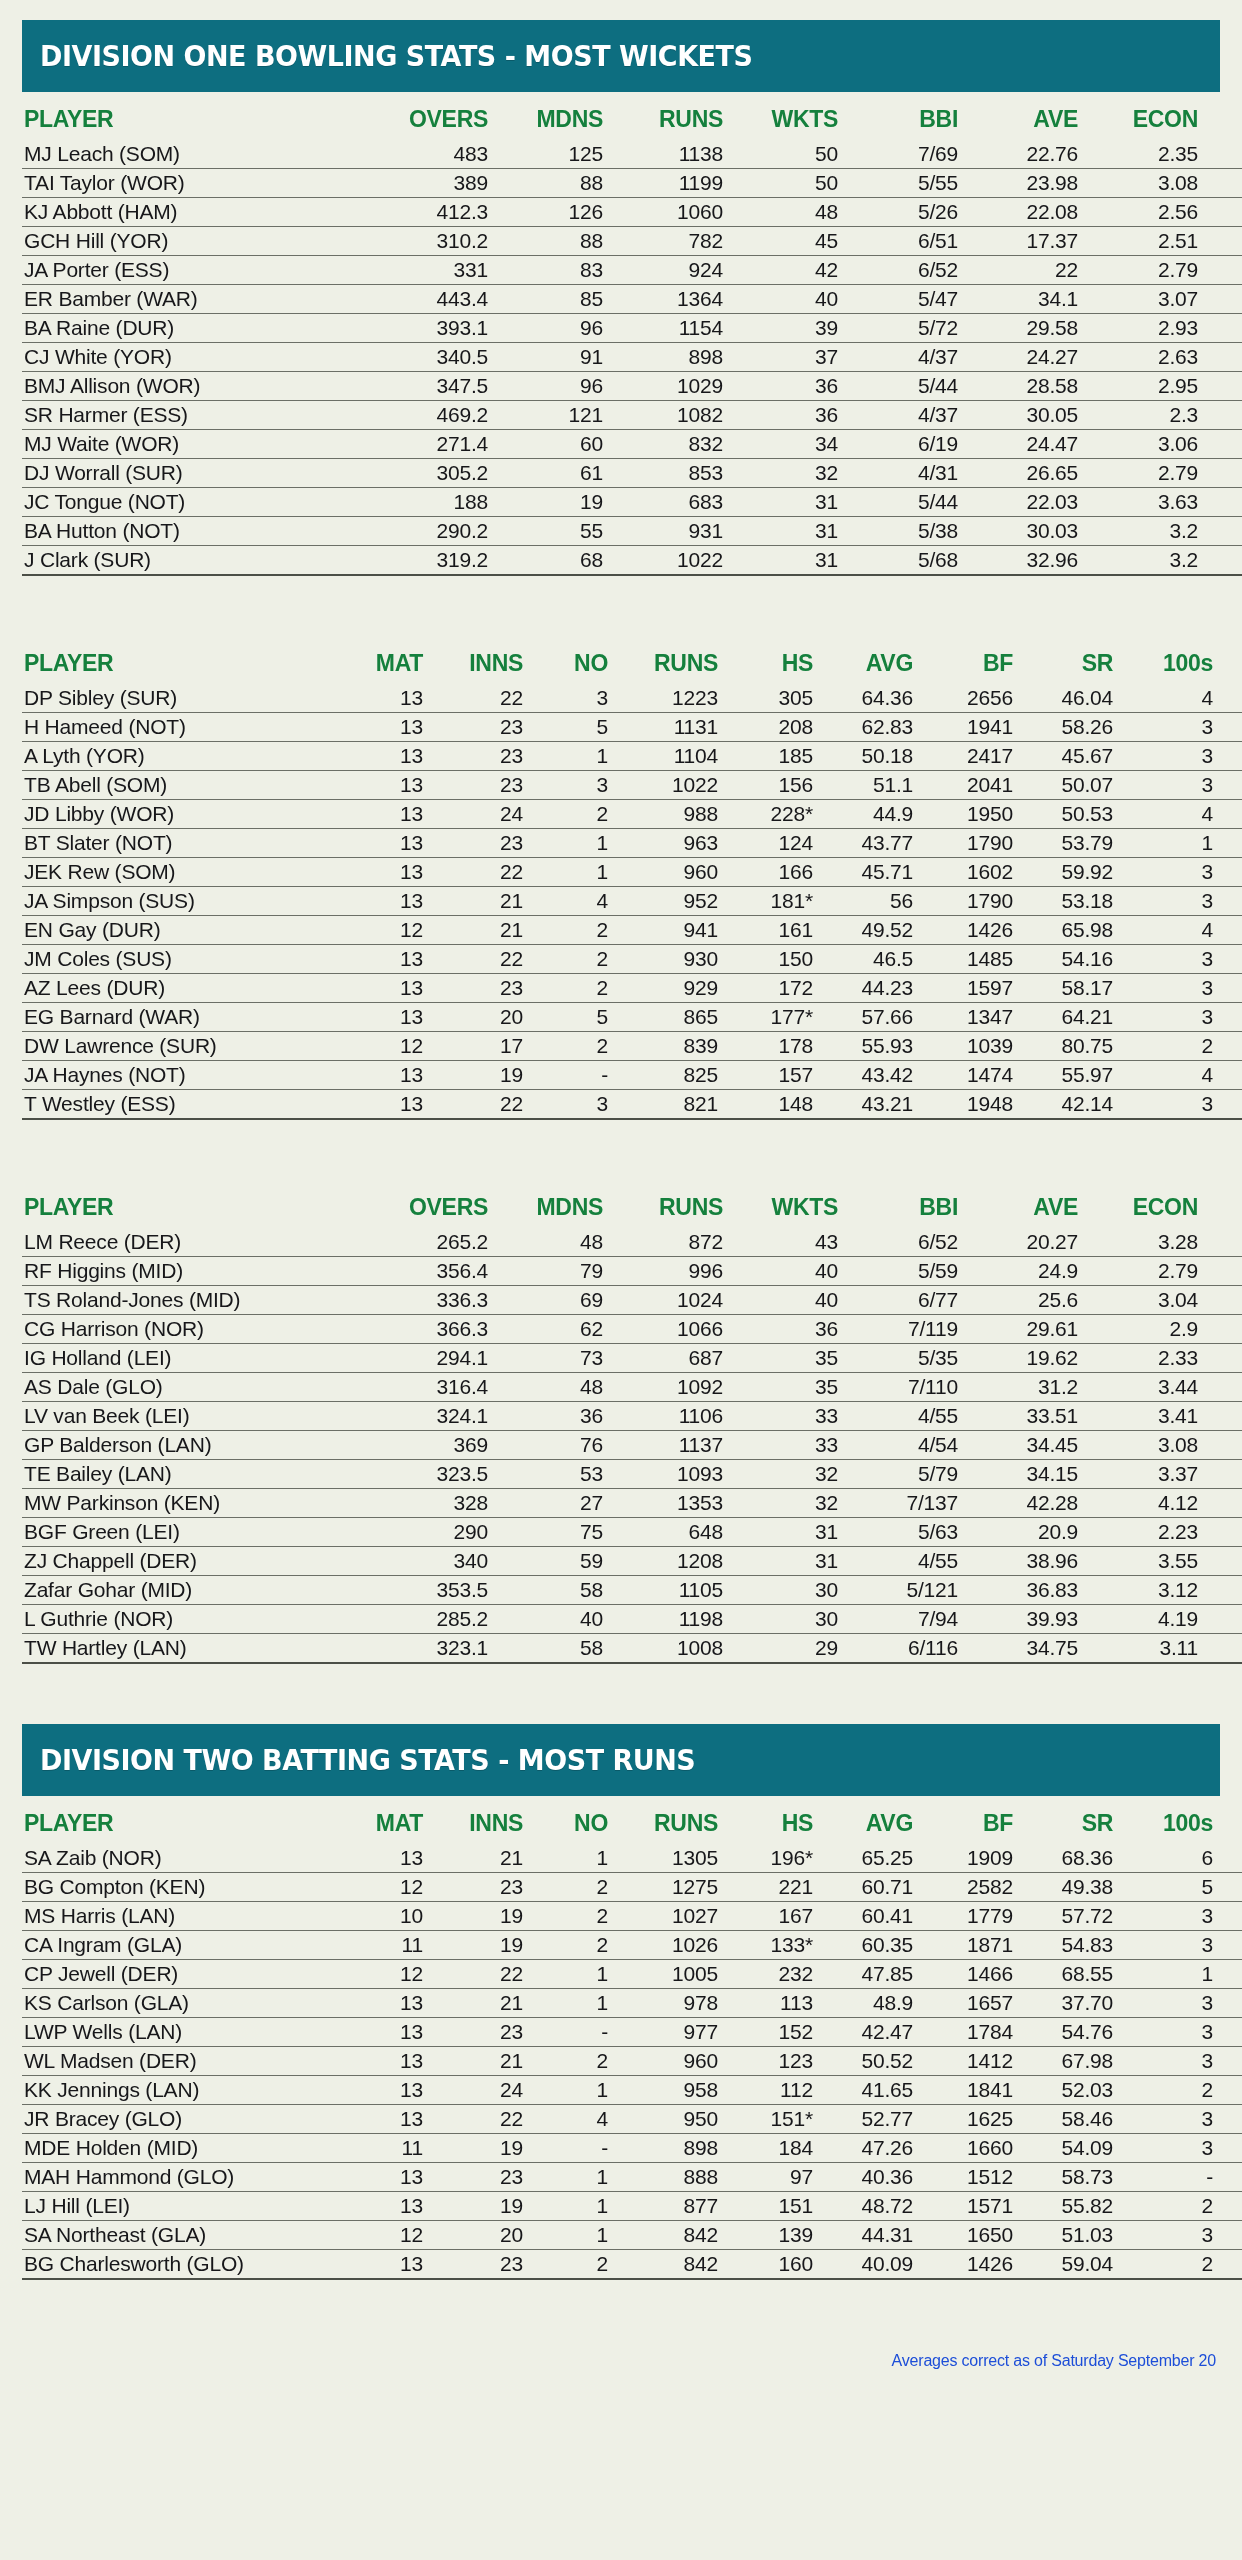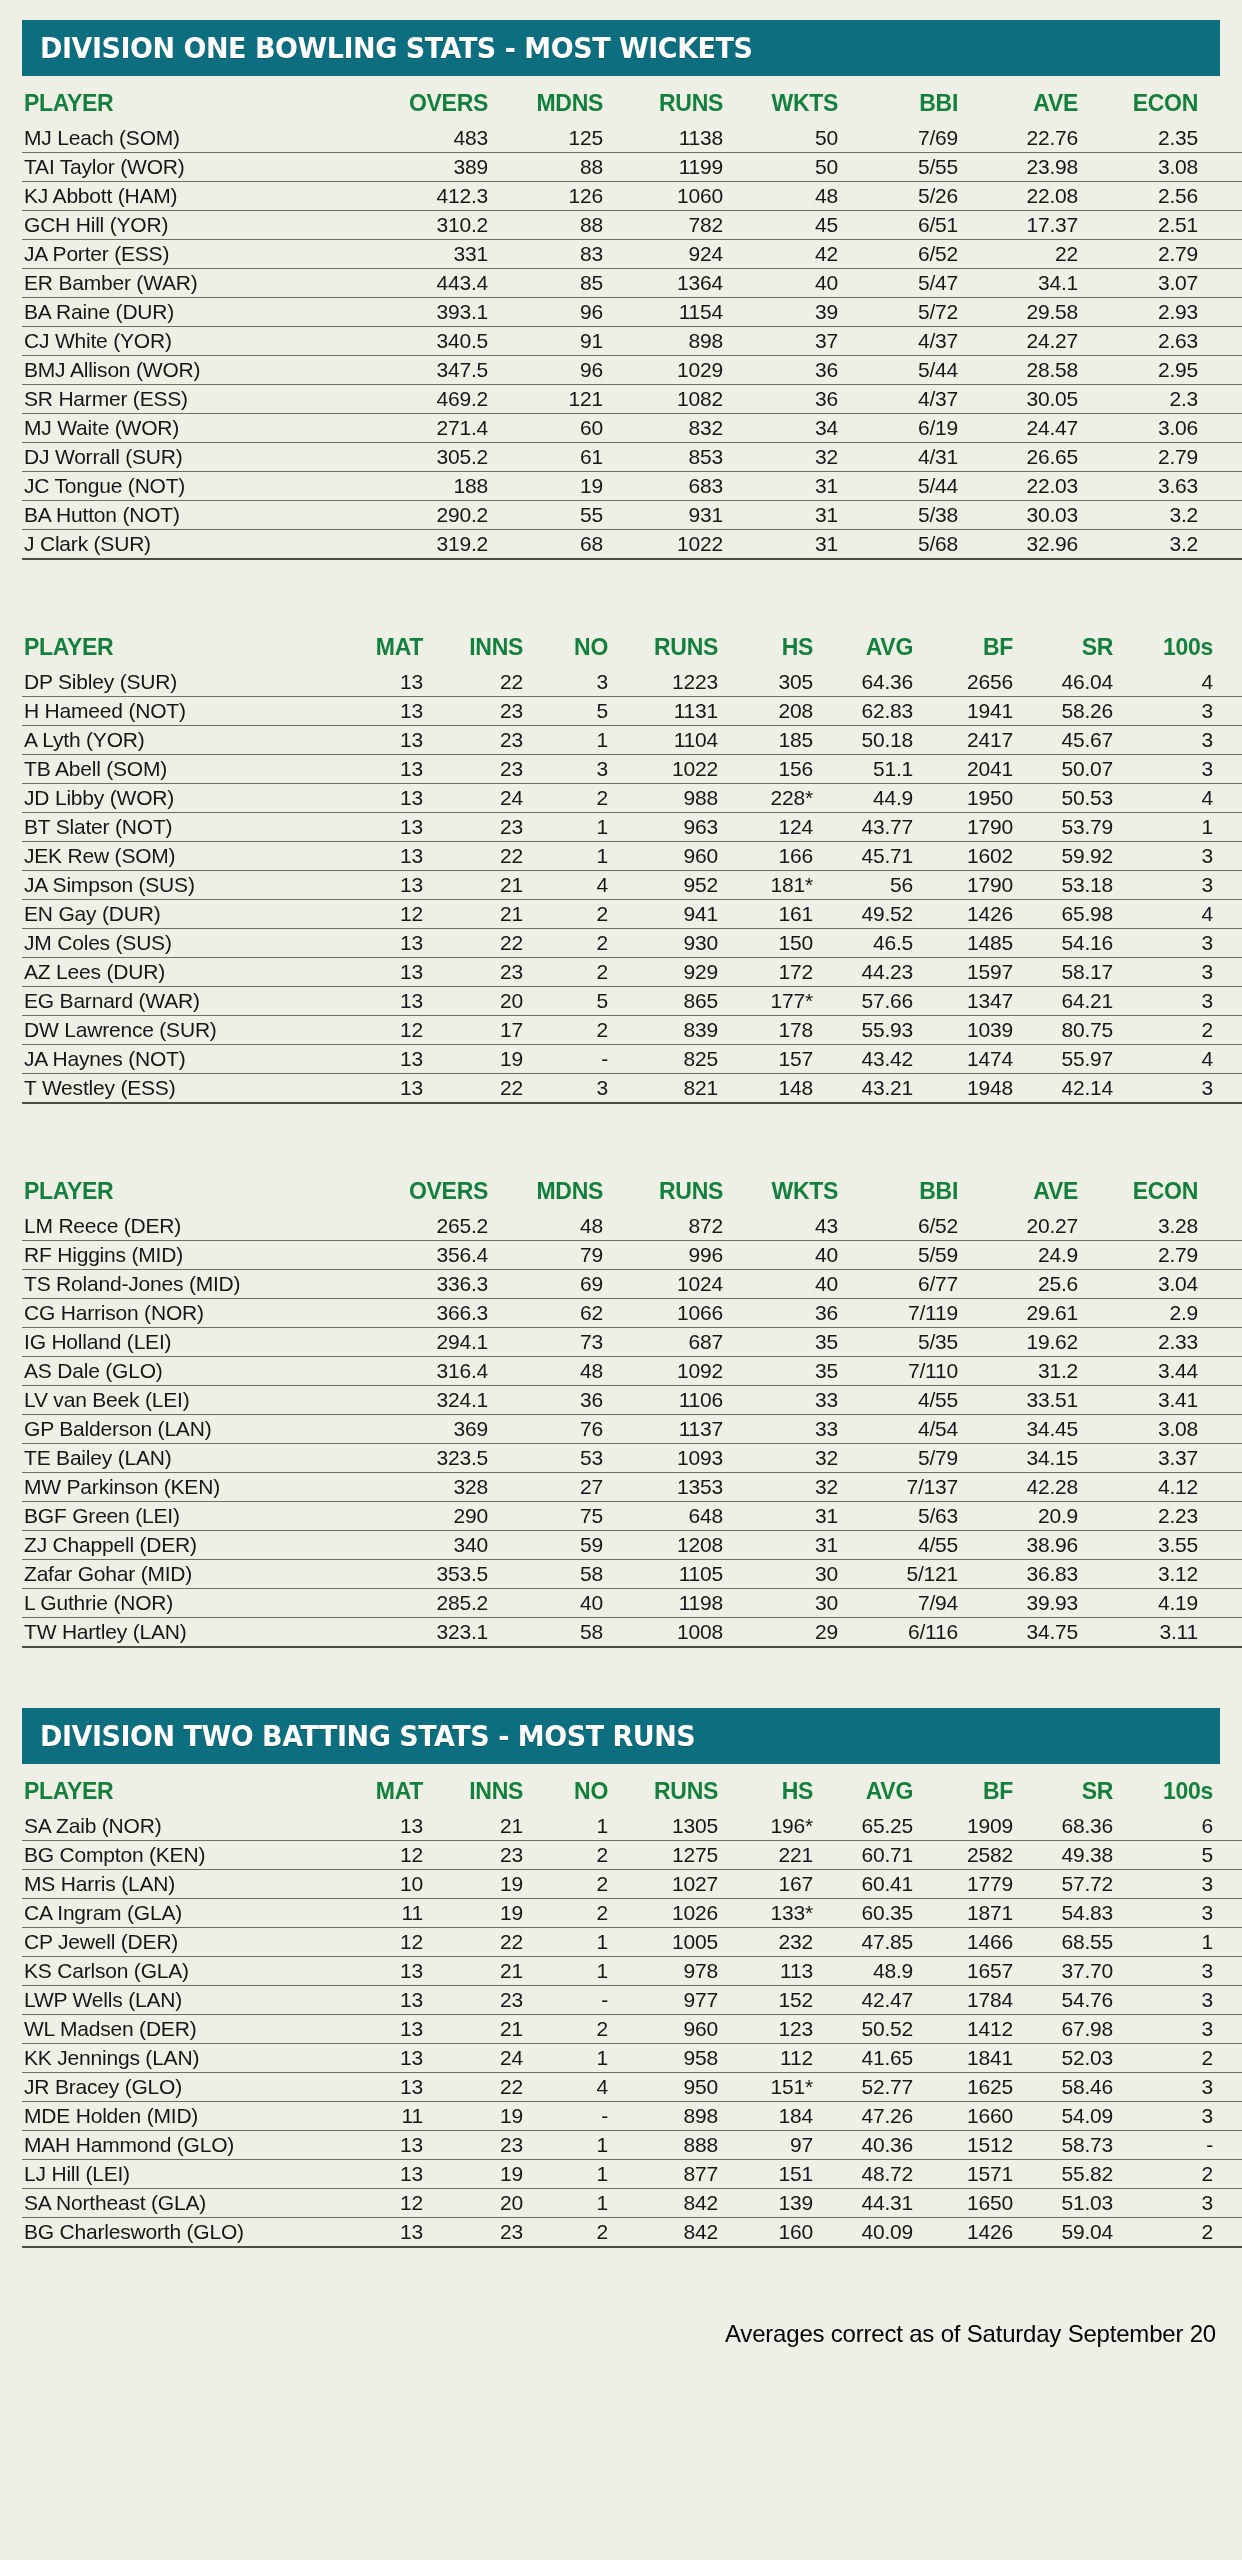--- a/index.html
+++ b/index.html
@@ -22,21 +22,21 @@
     padding: 20px 22px 0 22px;
     position: relative;
   }
 
   
   .section {
     margin-bottom: 0;
   }
   .section-header {
     background: #0d6e80;
-    height: 56px;
+    height: 72px;
     display: flex;
     align-items: center;
     padding: 4px 18px;
     box-sizing: border-box;
   }
   .section-header-title {
     color: #ffffff;
     font-family: "DejaVu Sans", sans-serif;
     font-weight: bold;
     font-size: 29px;
@@ -112,22 +112,22 @@
   .batting col.c-hs     { width: 95px;  }
   .batting col.c-avg    { width: 100px; }
   .batting col.c-bf     { width: 100px; }
   .batting col.c-sr     { width: 100px; }
   .batting col.c-100s   { width: 100px; }
   .batting col.c-50s    { width: 103px; }
   .gap-lg { height: 60px; }
 
   .footnote {
     text-align: right;
-    font-size: 24px;
-    color: #000000;
+    font-size: 16px;
+    color: #1d4ed8;
     padding: 72px 4px 28px 0;
     font-family: "Liberation Sans", sans-serif;
     letter-spacing: -0.2px;
   }
 </style>
 </head>
 <body>
 
 <div class="page">
 

